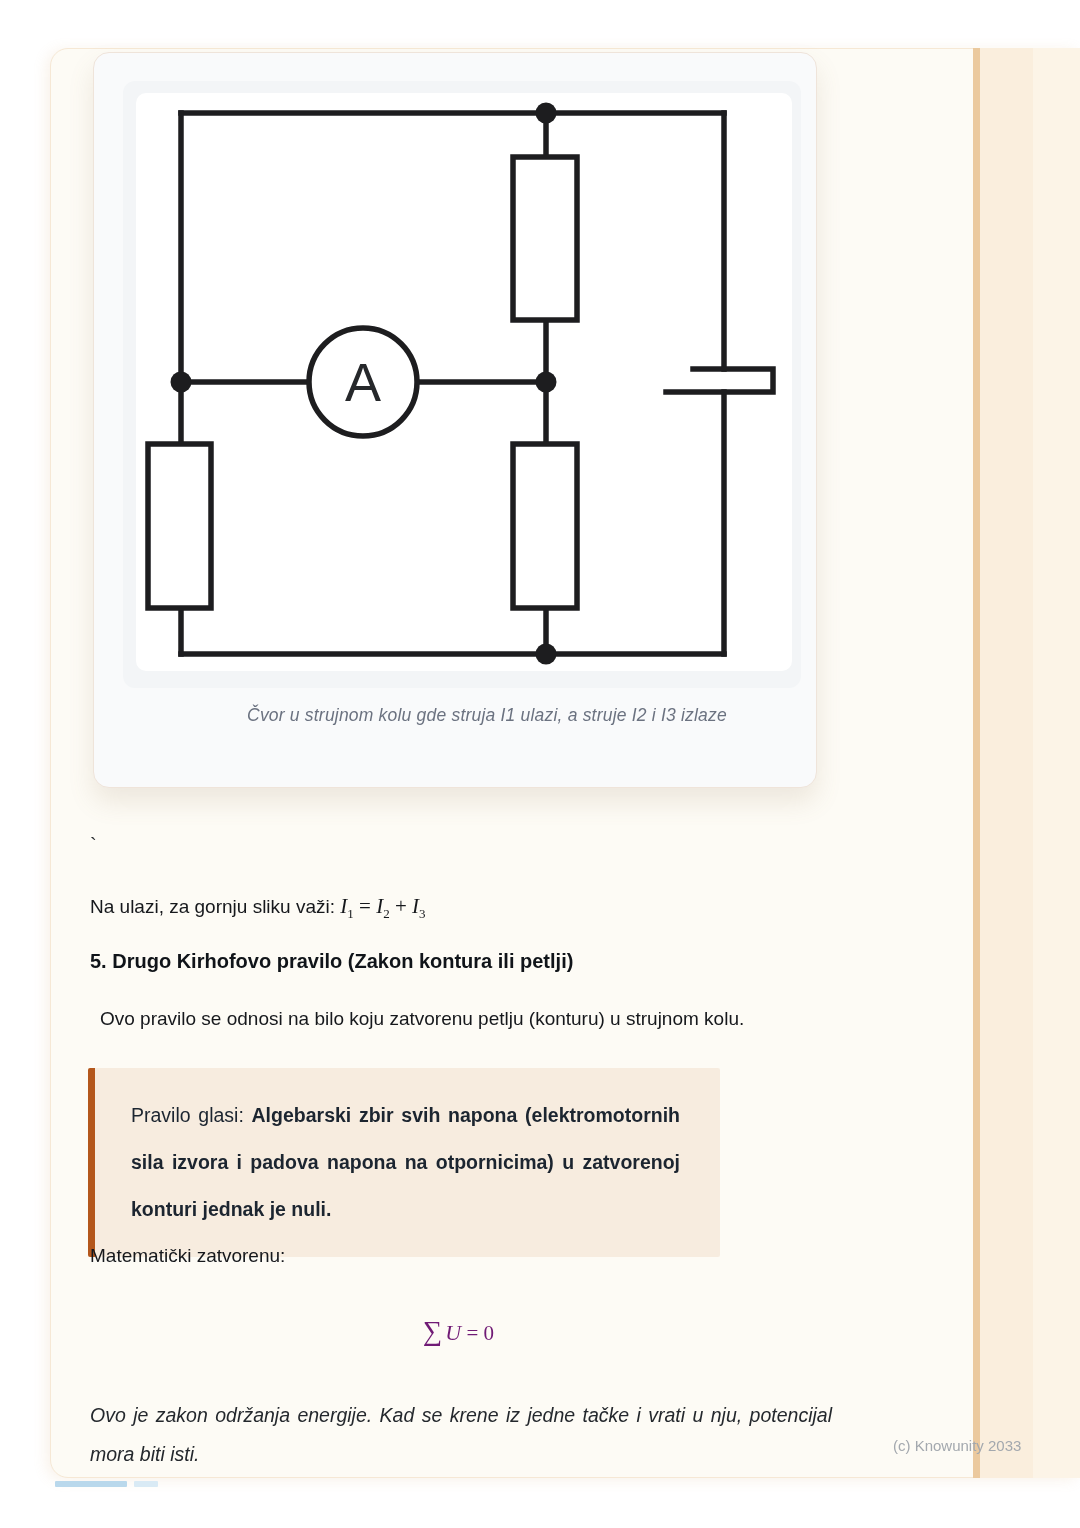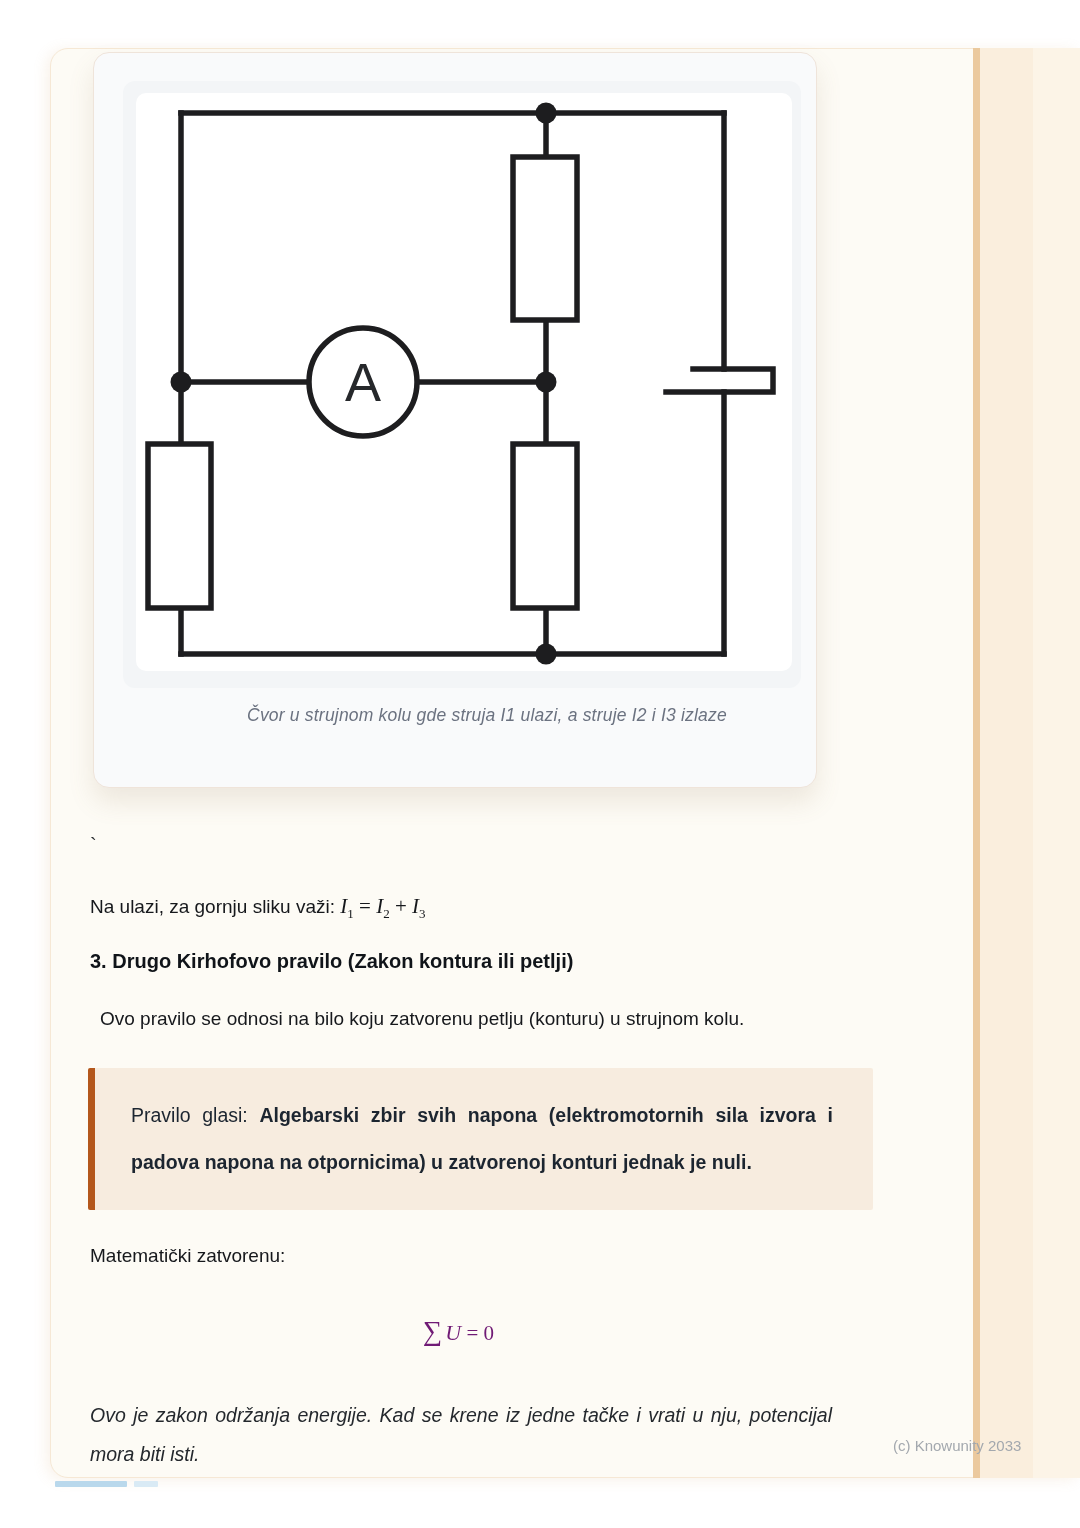--- a/index.html
+++ b/index.html
@@ -25,21 +25,21 @@
            color:var(--muted,#6b7280);letter-spacing:.2px;padding-left:32px;}
 
   
   .backtick{left:90px;top:834px;font-size:20px;color:#2a2d31;}
   .line-example{left:90px;top:894px;font-size:19px;color:var(--text,#16181c);}
   .math{font-family:"Liberation Serif",serif;font-size:21px;text-align:right;}
   .math i{font-style:italic;}
   .math sub{font-size:13px;}
   .heading{left:90px;top:950px;font-size:20px;font-weight:700;color:#101419;}
   .intro{left:100px;top:1008px;font-size:19px;}
-  .callout{left:88px;top:1068px;width:785px;box-sizing:border-box;background:var(--callout-bg,#f7ecdf);
+  .callout{left:88px;top:1068px;width:632px;box-sizing:border-box;background:var(--callout-bg,#f7ecdf);
            border-left:7px solid var(--callout-accent,#b4571c);border-radius:2px;
            padding:24px 40px 24px 36px;font-size:19.5px;line-height:47px;text-align:justify;
            color:#1c2530;}
   .callout b{font-weight:700;}
   .math-label{left:90px;top:1245px;font-size:19px;}
   .sum-formula{left:423px;top:1316px;font-family:"Liberation Serif",serif;font-size:21px;color:#701a75;}
   .sum-formula .sigma{font-size:27px;}
   .sum-formula .var{font-style:italic;font-size:22px;padding-left:3px;}
   .outro{left:90px;top:1396px;width:742px;font-size:19.5px;font-style:italic;line-height:39px;
          text-align:justify;color:#24282d;}
@@ -90,21 +90,21 @@
     </svg>
     <div class="abs caption">Čvor u strujnom kolu gde struja I1 ulazi, a struje I2 i I3 izlaze</div>
   </div>
 
   <div class="abs backtick">`</div>
 
   <div class="abs line-example">
     <span>Na ulazi, za gornju sliku važi: </span><span class="math"><i>I</i><sub>1</sub><span> = </span><i>I</i><sub>2</sub><span> + </span><i>I</i><sub>3</sub></span>
   </div>
 
-  <div class="abs heading">3. Drugo Kirhofovo pravilo (Zakon kontura ili petlji)</div>
+  <div class="abs heading">5. Drugo Kirhofovo pravilo (Zakon kontura ili petlji)</div>
 
   <div class="abs intro">Ovo pravilo se odnosi na bilo koju zatvorenu petlju (konturu) u strujnom kolu.</div>
 
   <div class="abs callout">
     <span>Pravilo glasi: </span><b>Algebarski zbir svih napona (elektromotornih sila izvora i padova napona na otpornicima) u zatvorenoj konturi jednak je nuli.</b>
   </div>
 
   <div class="abs math-label">Matematički zatvorenu:</div>
 
   <div class="abs sum-formula">

